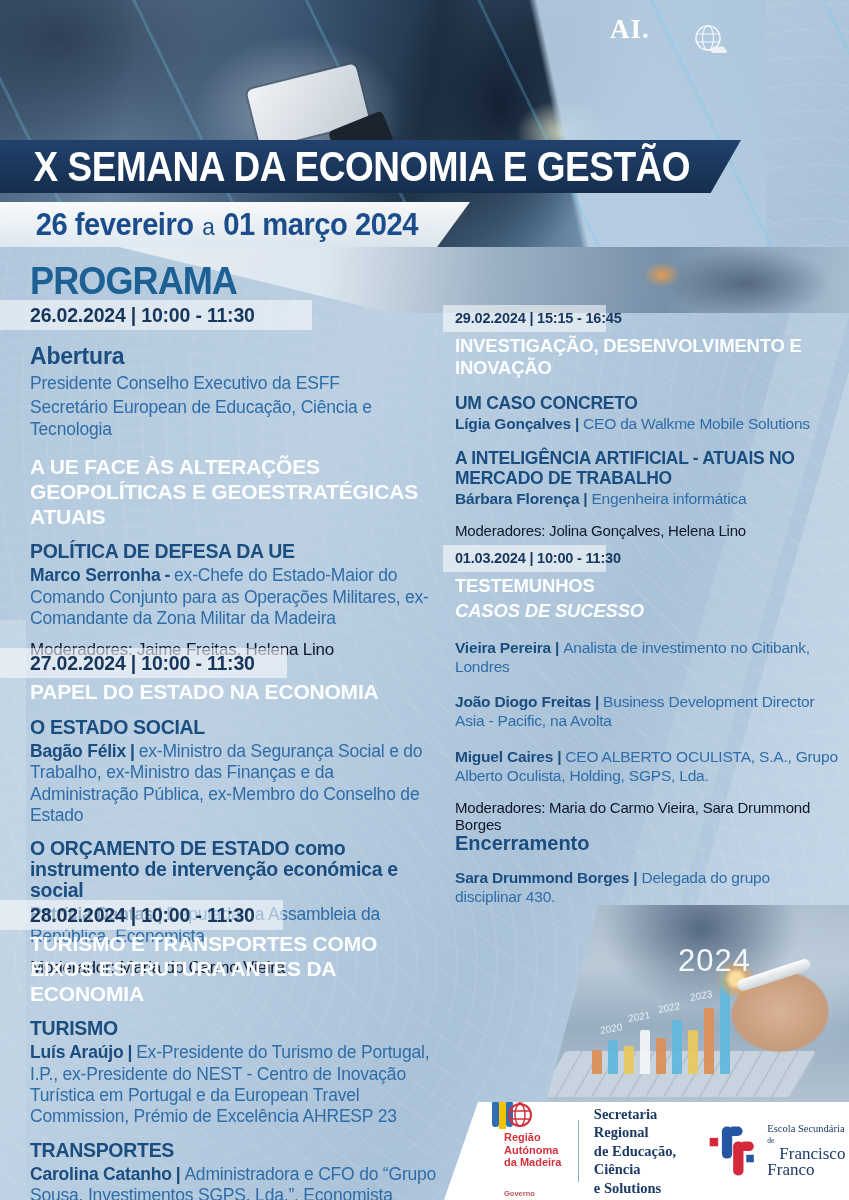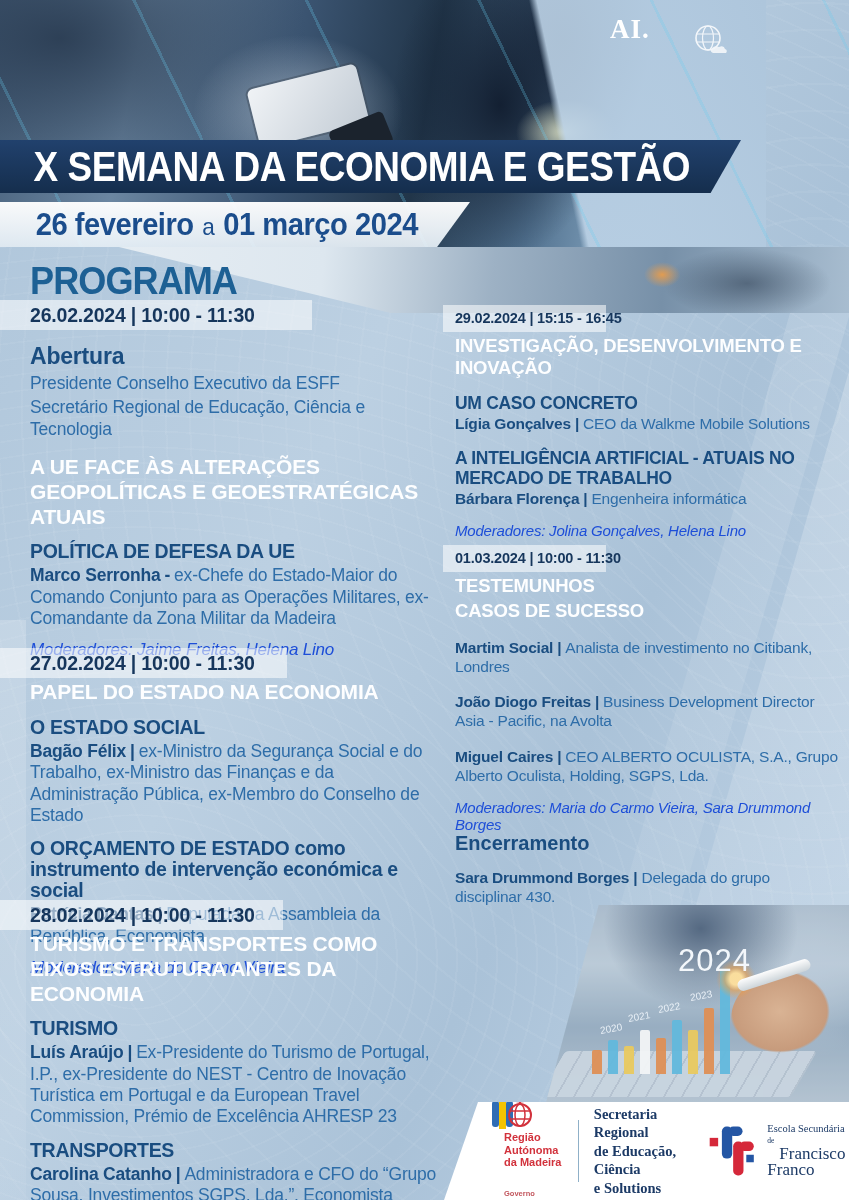--- a/index.html
+++ b/index.html
@@ -76,25 +76,25 @@
   .body-t{color:#2e6da8;letter-spacing:-.2px;}
   .l .body-t{font-size:17.5px;line-height:1.22;margin-top:3px;}
   .r .body-t{font-size:15.5px;line-height:1.22;}
   .talk{margin-top:12px;}
   .r .talk{margin-top:15px;}
   .talk-title{font-weight:bold;color:#1a4d80;letter-spacing:-.3px;}
   .l .talk-title{font-size:19.5px;line-height:1.08;margin-bottom:2px;}
   .r .talk-title{font-size:17.5px;line-height:1.12;margin-bottom:2px;}
   .name{font-weight:bold;color:#1a4d80;}
   .sep{font-weight:bold;color:#1a4d80;padding:0 4px;}
-  .mods{color:#1d4ed8;letter-spacing:-.2px;font-style:italic;}
+  .mods{color:#0f172a;letter-spacing:-.2px;}
   .l .mods{font-size:17px;margin-top:11px;}
   .r .mods{font-size:15px;margin-top:13px;}
   .speaker-line{margin-top:17px;}
-  .theme-line2{margin-top:3px;}
+  .theme-line2{margin-top:3px;font-style:italic;}
   .closing-title{font-size:20px;font-weight:bold;color:#1a4d80;}
   .closing-line{margin-top:14px;}
   
   .chart-photo{position:absolute;top:905px;left:540px;width:309px;height:197px;
     clip-path:polygon(19% 0,100% 0,100% 100%,2% 100%);
     background:
       radial-gradient(135px 110px at 52% 12%, rgba(44,62,88,.8), transparent 72%),
       radial-gradient(95px 125px at 88% 32%, rgba(205,216,226,.7), transparent 72%),
       linear-gradient(180deg,#b7c4d0 0%,#ccd7df 30%,#9fb2c2 62%,#c2cdd6 100%);}
   .chart-photo::after{content:"";position:absolute;inset:0;background:rgba(128,158,193,.22);}
@@ -165,21 +165,21 @@
       <span class="b">01 março 2024</span>
     </span>
   </div>
 
   <div class="programa">PROGRAMA</div>
 
   <section class="sess l" style="top:300px">
     <div class="band" style="width:282px">26.02.2024 | 10:00 - 11:30</div>
     <div class="open-title">Abertura</div>
     <div class="body-t">Presidente Conselho Executivo da ESFF</div>
-    <div class="body-t">Secretário Regional de Educação, Ciência e Tecnologia</div>
+    <div class="body-t">Secretário European de Educação, Ciência e Tecnologia</div>
     <div class="theme">A UE FACE ÀS ALTERAÇÕES GEOPOLÍTICAS E GEOESTRATÉGICAS ATUAIS</div>
     <div class="talk">
       <div class="talk-title">POLÍTICA DE DEFESA DA UE</div>
       <div class="body-t"><span class="name">Marco Serronha</span><span class="sep">-</span><span>ex-Chefe do Estado-Maior do Comando Conjunto para as Operações Militares, ex-Comandante da Zona Militar da Madeira</span></div>
     </div>
     <div class="mods">Moderadores: Jaime Freitas, Helena Lino</div>
   </section>
 
   <section class="sess l" style="top:648px">
     <div class="band" style="width:257px">27.02.2024 | 10:00 - 11:30</div>
@@ -220,21 +220,21 @@
       <div class="talk-title">A INTELIGÊNCIA ARTIFICIAL - ATUAIS NO MERCADO DE TRABALHO</div>
       <div class="body-t"><span class="name">Bárbara Florença</span><span class="sep">|</span><span>Engenheira informática</span></div>
     </div>
     <div class="mods">Moderadores: Jolina Gonçalves, Helena Lino</div>
   </section>
 
   <section class="sess r" style="top:545px">
     <div class="band">01.03.2024 | 10:00 - 11:30</div>
     <div class="theme">TESTEMUNHOS</div>
     <div class="theme theme-line2">CASOS DE SUCESSO</div>
-    <div class="body-t speaker-line"><span class="name">Martim Social</span><span class="sep">|</span><span>Analista de investimento no Citibank, Londres</span></div>
+    <div class="body-t speaker-line"><span class="name">Vieira Pereira</span><span class="sep">|</span><span>Analista de investimento no Citibank, Londres</span></div>
     <div class="body-t speaker-line"><span class="name">João Diogo Freitas</span><span class="sep">|</span><span>Business Development Director Asia - Pacific, na Avolta</span></div>
     <div class="body-t speaker-line"><span class="name">Miguel Caires</span><span class="sep">|</span><span>CEO ALBERTO OCULISTA, S.A., Grupo Alberto Oculista, Holding, SGPS, Lda.</span></div>
     <div class="mods">Moderadores: Maria do Carmo Vieira, Sara Drummond Borges</div>
   </section>
 
   <section class="sess r" style="top:832px">
     <div class="closing-title">Encerramento</div>
     <div class="body-t closing-line"><span class="name">Sara Drummond Borges</span><span class="sep">|</span><span>Delegada do grupo disciplinar 430.</span></div>
   </section>
 

